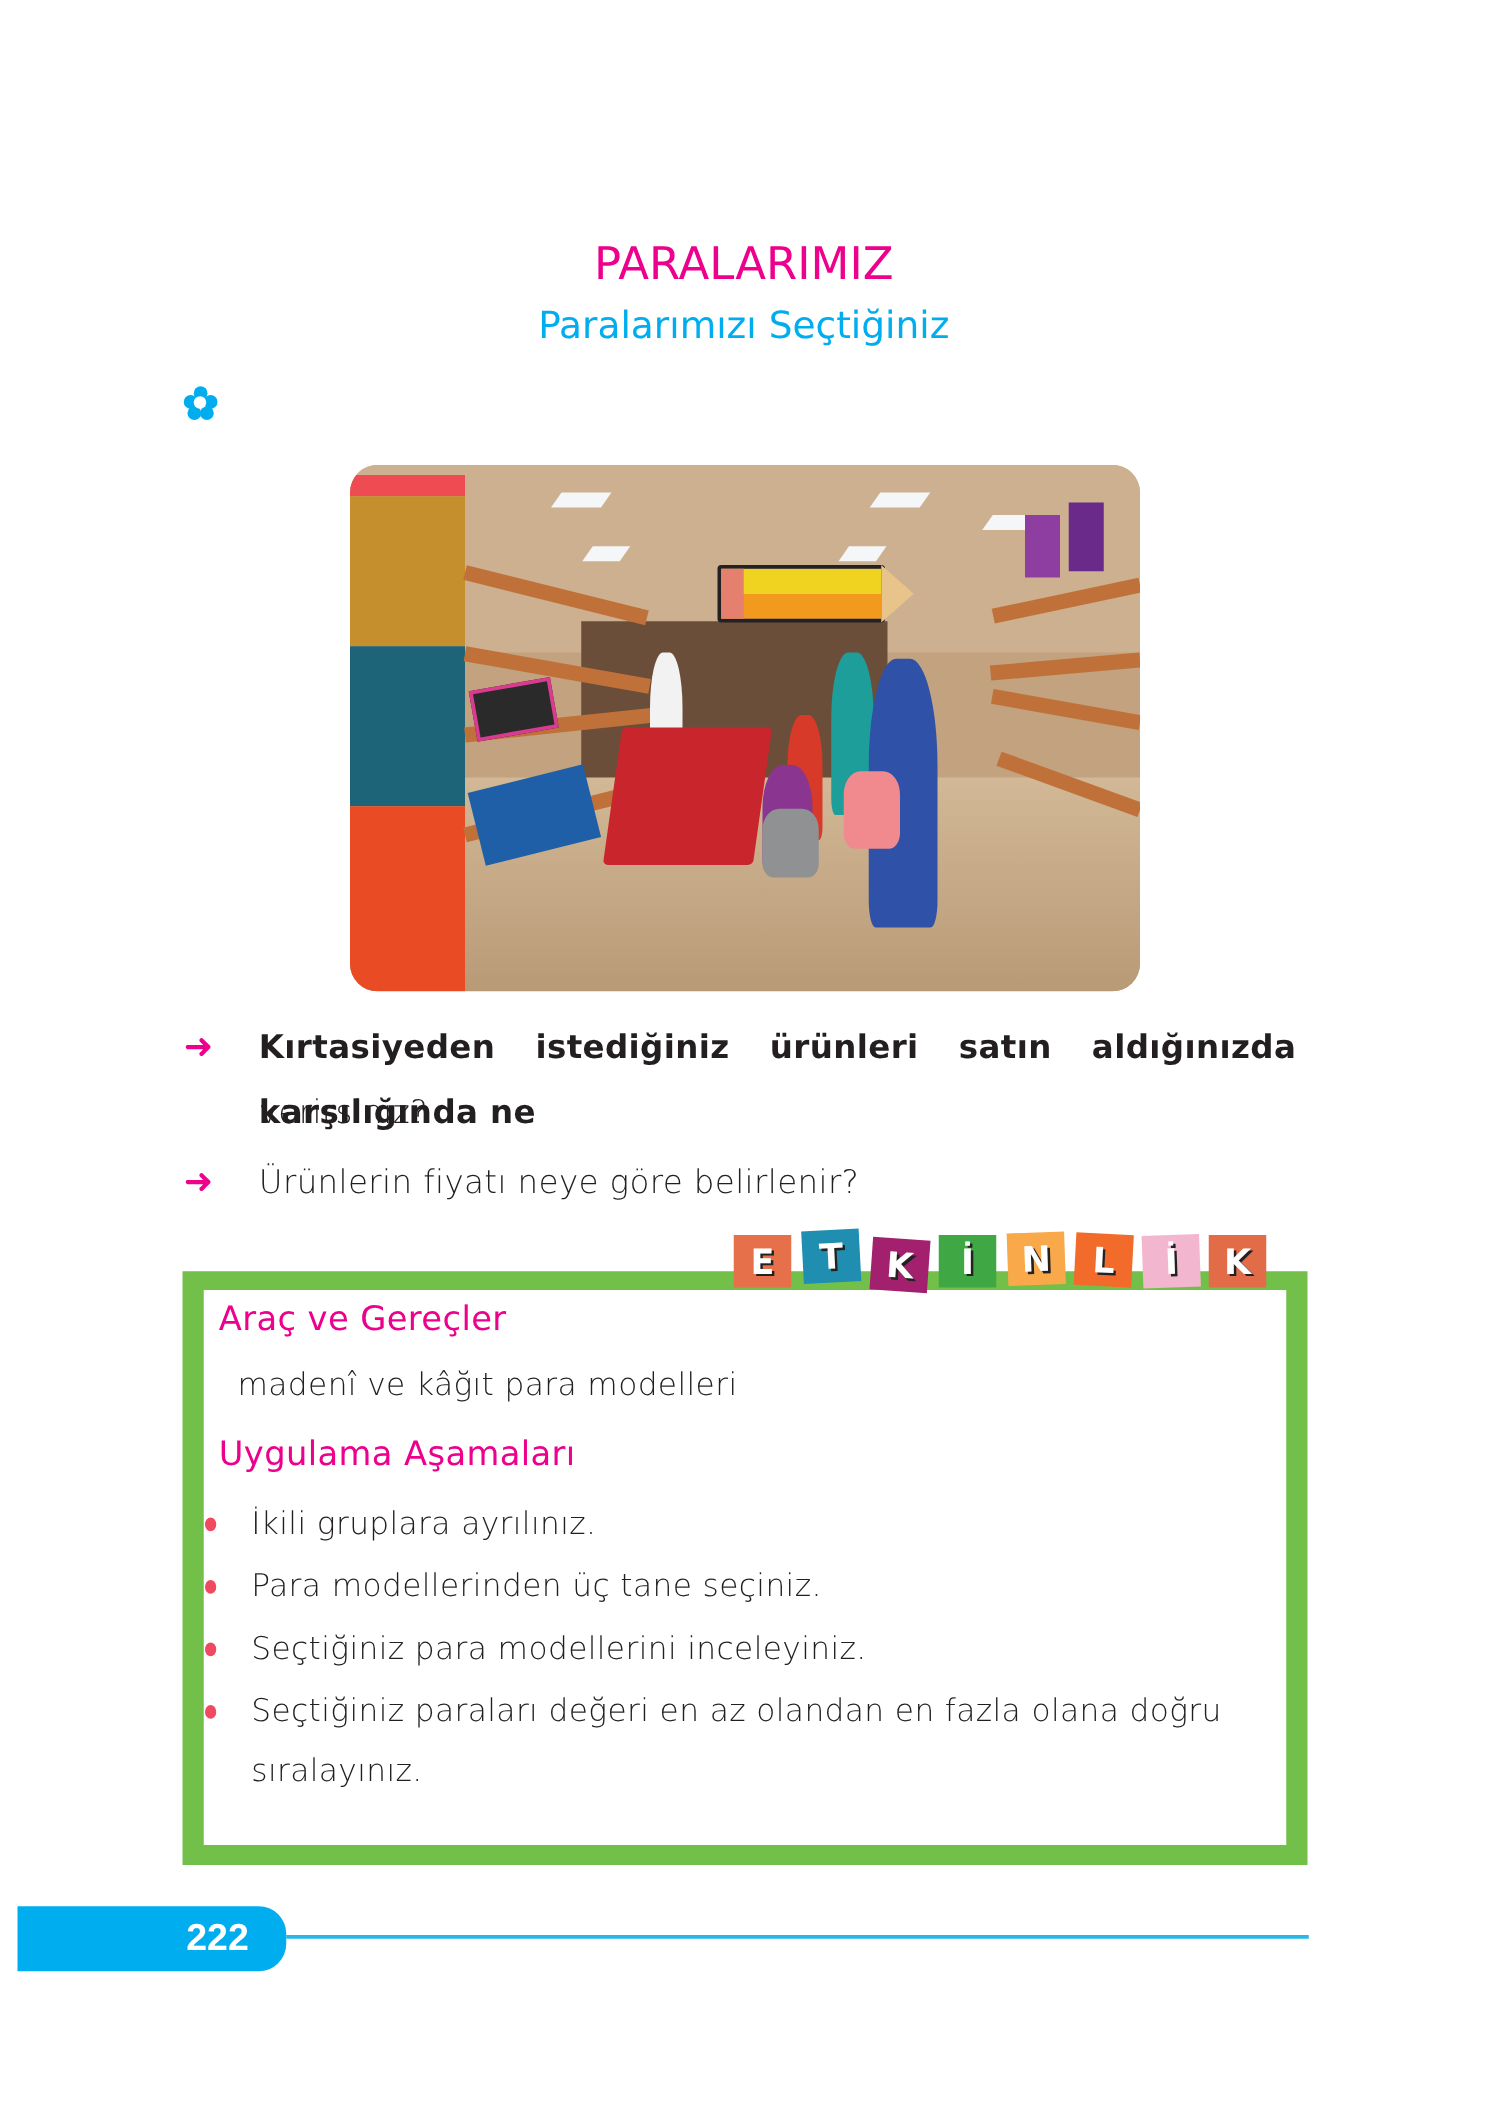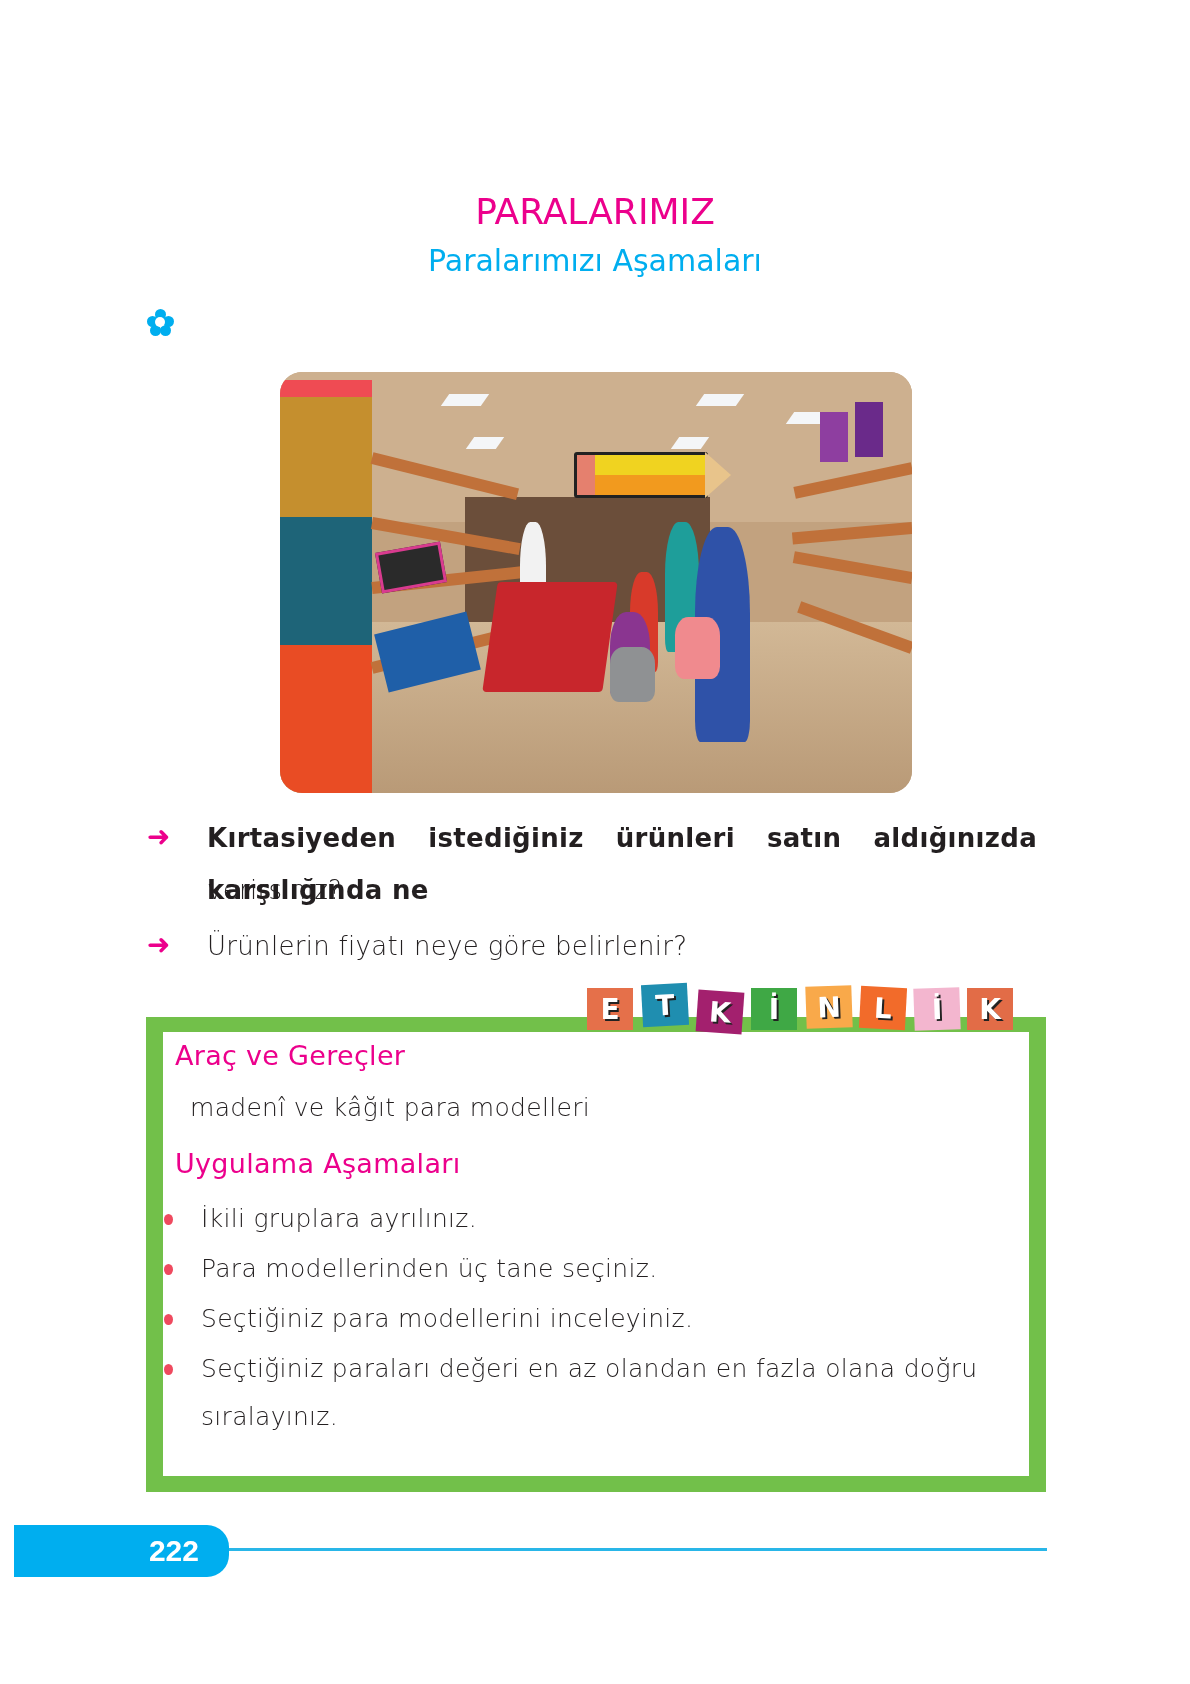--- a/index.html
+++ b/index.html
@@ -63,21 +63,21 @@
     .badge { left: 14px; top: 1525px; width: 215px; height: 52px; background: #00aeef;
              border-radius: 0 22px 22px 0; }
     .badge span { position:absolute; right: 30px; top: 6px; color:#fff; font-weight:bold; font-size: 30px;
                   font-family: "Liberation Sans", sans-serif; line-height:40px; }
     .footline { left: 229px; top: 1548px; width: 818px; height: 3px; background: #29b6e8; }
   </style>
 </head>
 <body>
 
 <div class="abs title" style="color:#ec008c;">PARALARIMIZ</div>
-<div class="abs subtitle" style="color:#00aeef;">Paralarımızı Aşamaları</div>
+<div class="abs subtitle" style="color:#00aeef;">Paralarımızı Seçtiğiniz</div>
 
 <div class="abs instr">
   <div class="flower">
     <i style="left:8px;top:0;background:#00aeef;"></i>
     <i style="left:0;top:7px;background:#00aeef;"></i>
     <i style="left:16px;top:7px;background:#00aeef;"></i>
     <i style="left:3px;top:16px;background:#00aeef;"></i>
     <i style="left:13px;top:16px;background:#00aeef;"></i>
     <i class="c"></i>
   </div>

